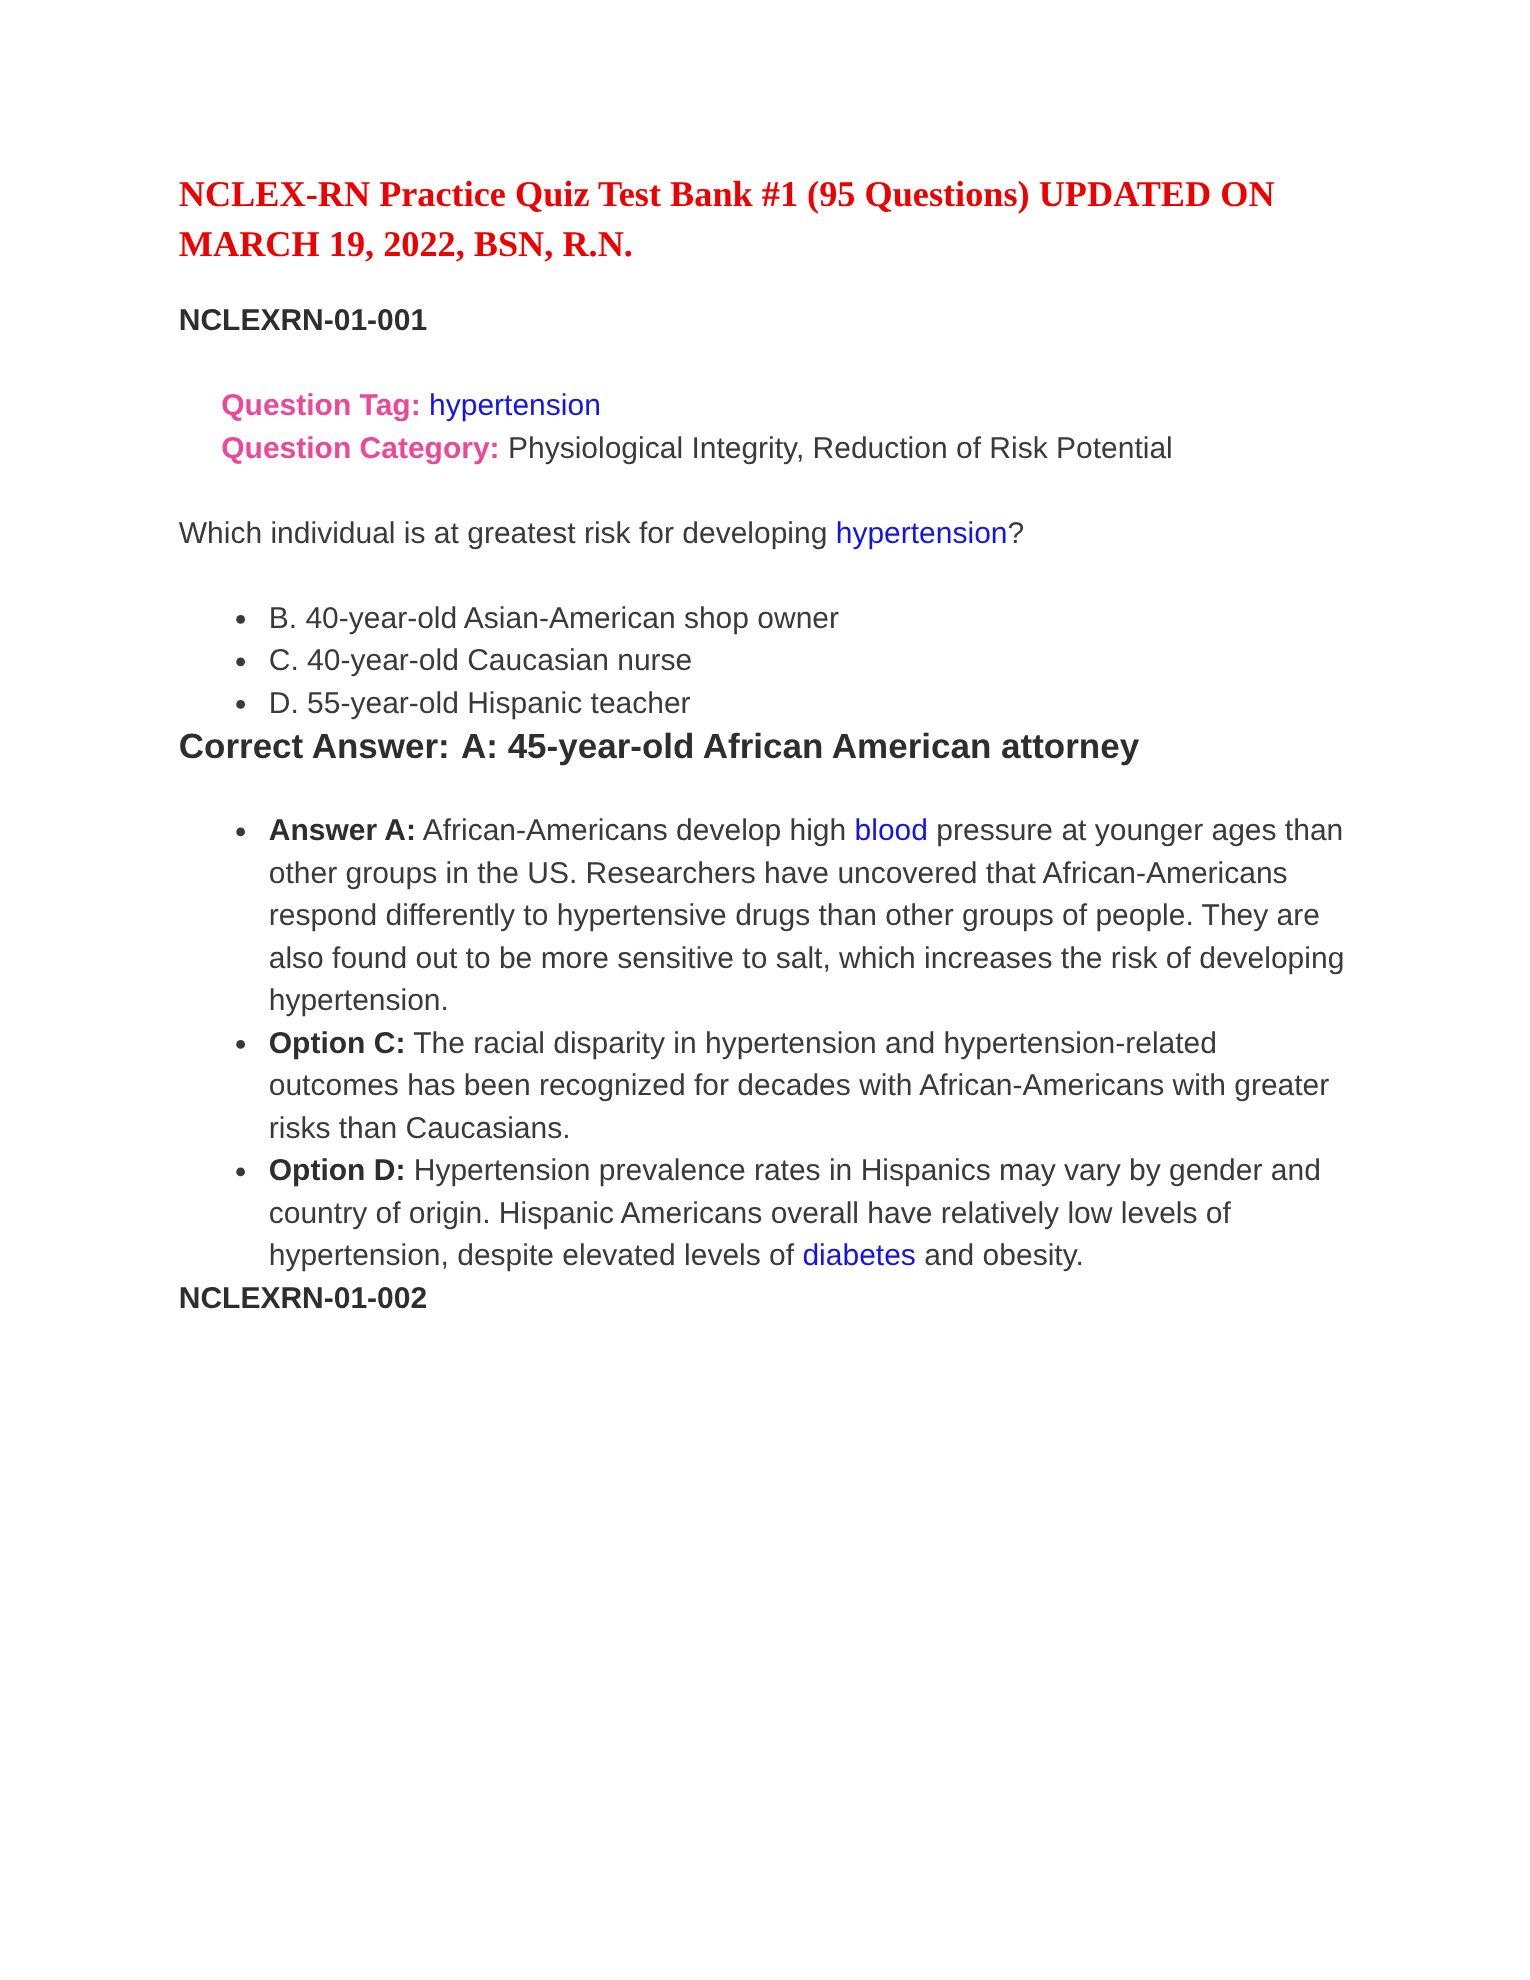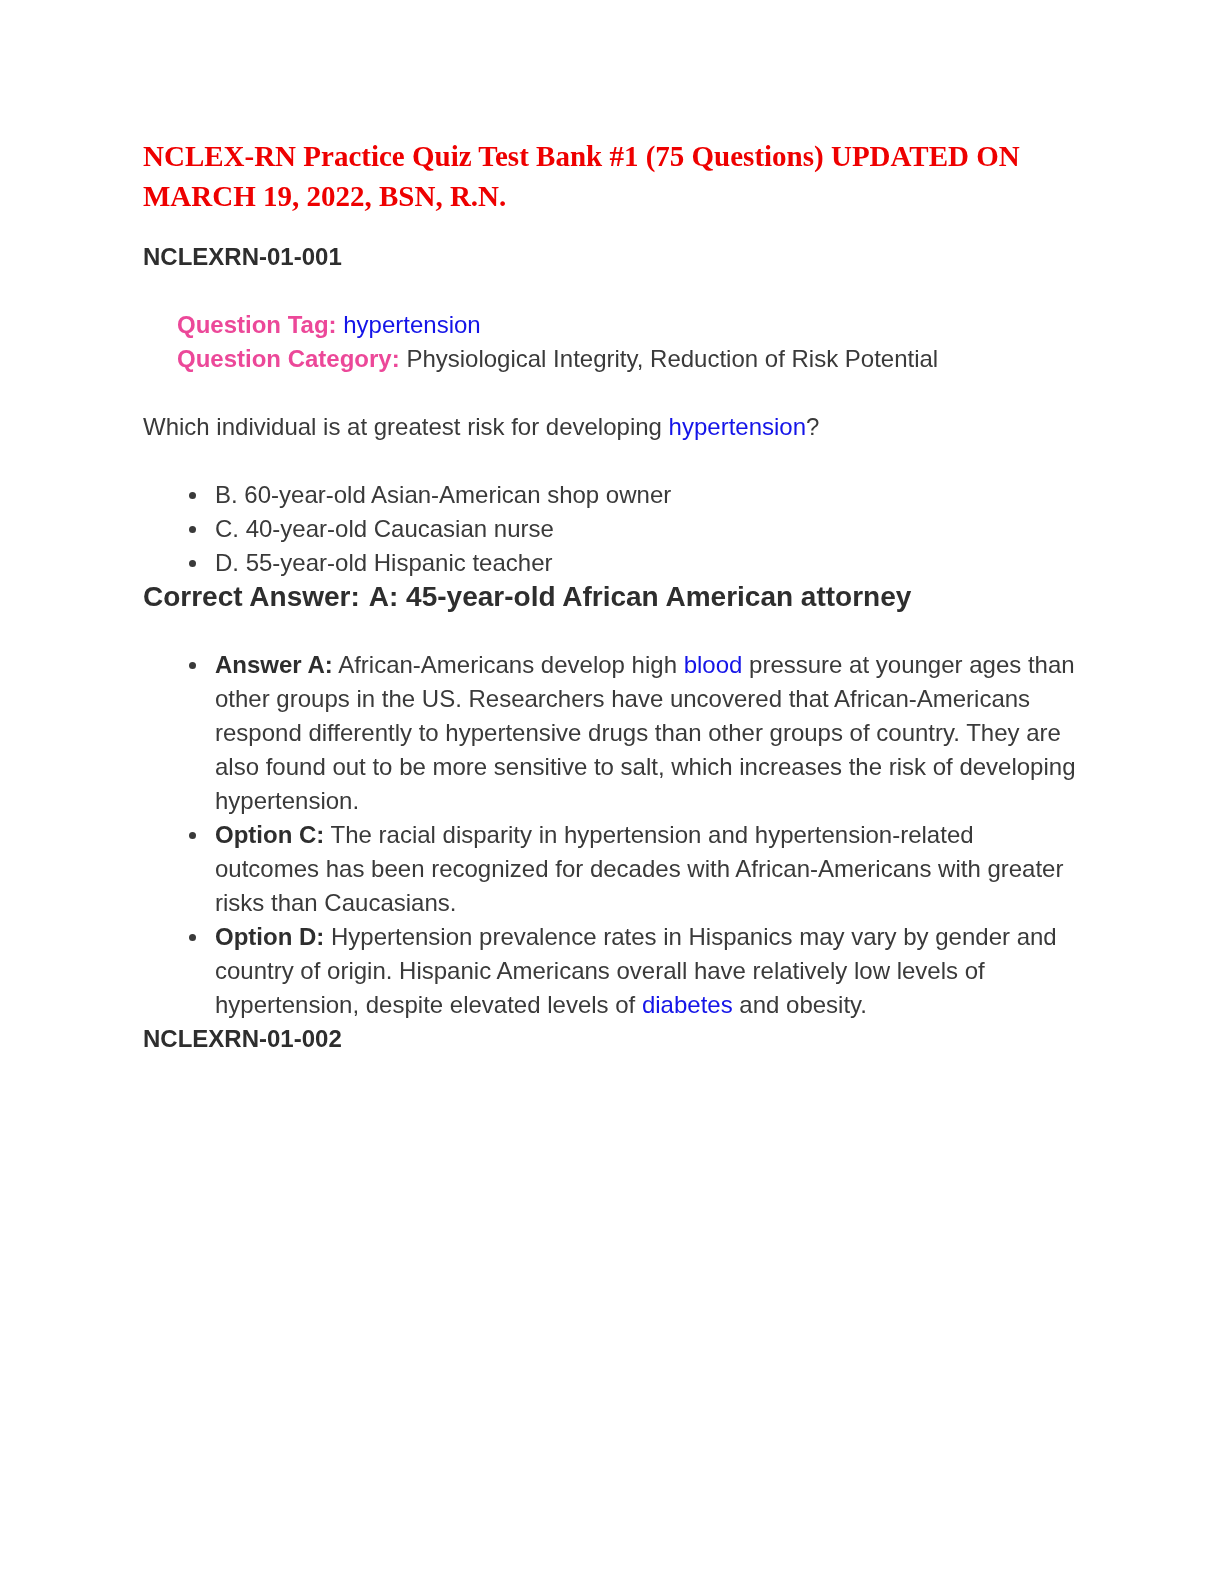--- a/index.html
+++ b/index.html
@@ -80,50 +80,50 @@
     margin: 0;
   }
   .correct-value { margin-left: 9px; }
   .rat-label { font-weight: bold; color: #2e2e2e; }
 </style>
 </head>
 <body>
 
 <div class="page">
 
-  <h1 class="doc-title">NCLEX-RN Practice Quiz Test Bank #1 (75 Questions) UPDATED ON MARCH 19, 2022, BSN, R.N.</h1>
+  <h1 class="doc-title">NCLEX-RN Practice Quiz Test Bank #1 (95 Questions) UPDATED ON MARCH 19, 2022, BSN, R.N.</h1>
 
   <p class="qid">NCLEXRN-01-001</p>
 
   <p class="meta">
     <span class="lbl">Question Tag:</span>
     <a class="link">hypertension</a>
     <br>
     <span class="lbl">Question Category:</span>
     <span>Physiological Integrity, Reduction of Risk Potential</span>
   </p>
 
   <p class="stem">
     <span>Which individual is at greatest risk for developing </span><a class="link">hypertension</a><span>?</span>
   </p>
 
   <ul class="blist">
-    <li><span>B. 60-year-old Asian-American shop owner</span></li>
+    <li><span>B. 40-year-old Asian-American shop owner</span></li>
     <li><span>C. 40-year-old Caucasian nurse</span></li>
     <li><span>D. 55-year-old Hispanic teacher</span></li>
   </ul>
 
   <p class="correct">
     <span>Correct Answer:</span><span class="correct-value">A: 45-year-old African American attorney</span>
   </p>
 
   <ul class="blist">
     <li>
       <span class="rat-label">Answer A:</span>
-      <span>African-Americans develop high </span><a class="link">blood</a><span> pressure at younger ages than other groups in the US. Researchers have uncovered that African-Americans respond differently to hypertensive drugs than other groups of country. They are also found out to be more sensitive to salt, which increases the risk of developing hypertension.</span>
+      <span>African-Americans develop high </span><a class="link">blood</a><span> pressure at younger ages than other groups in the US. Researchers have uncovered that African-Americans respond differently to hypertensive drugs than other groups of people. They are also found out to be more sensitive to salt, which increases the risk of developing hypertension.</span>
     </li>
     <li>
       <span class="rat-label">Option C:</span>
       <span>The racial disparity in hypertension and hypertension-related outcomes has been recognized for decades with African-Americans with greater risks than Caucasians.</span><a class="link"></a><span></span>
     </li>
     <li>
       <span class="rat-label">Option D:</span>
       <span>Hypertension prevalence rates in Hispanics may vary by gender and country of origin. Hispanic Americans overall have relatively low levels of hypertension, despite elevated levels of </span><a class="link">diabetes</a><span> and obesity.</span>
     </li>
   </ul>

